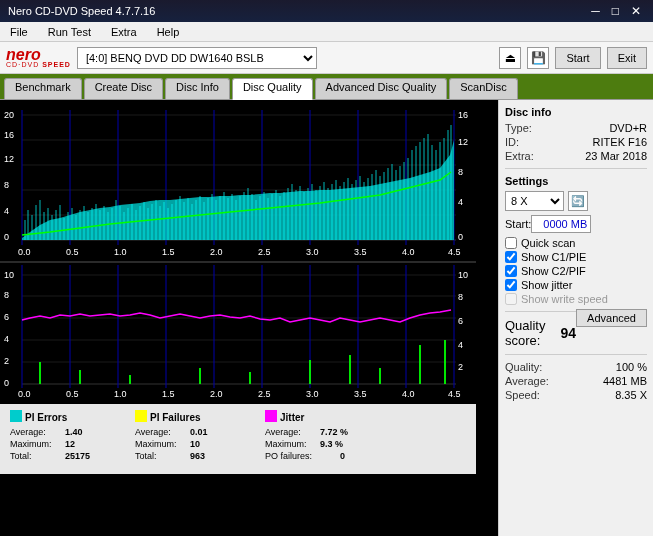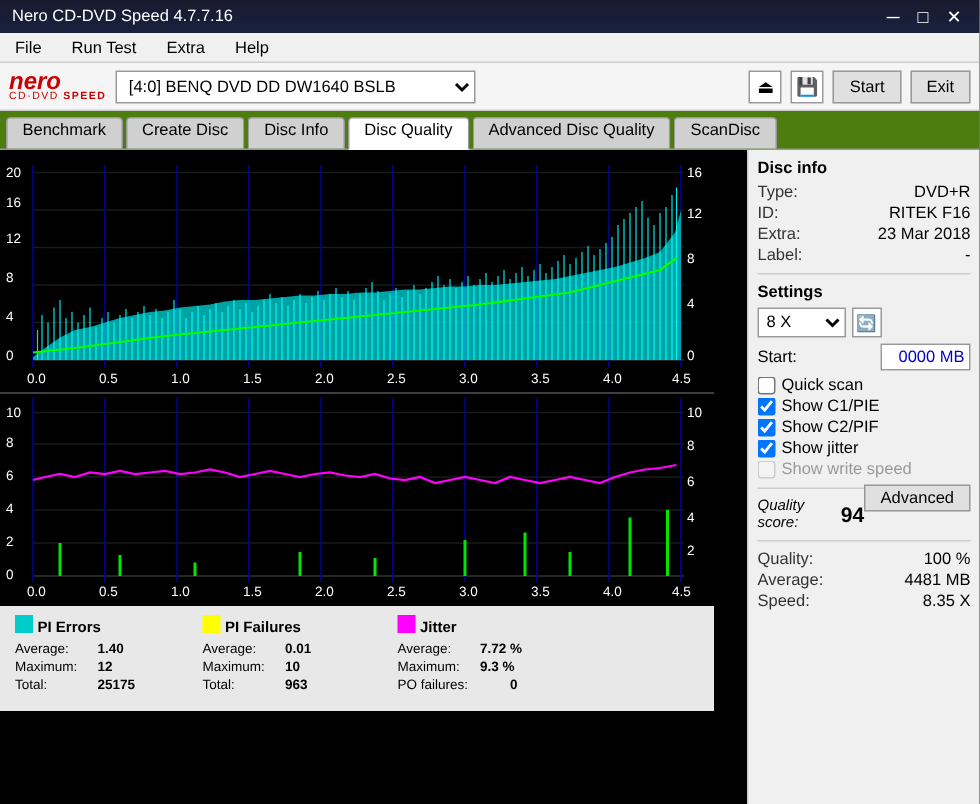--- a/index.html
+++ b/index.html
@@ -41,33 +41,33 @@
     .info-row { display: flex; justify-content: space-between; margin-bottom: 2px; font-size: 11px; }
     .info-label { color: #333; }
     .info-value { color: #000; font-weight: 500; }
     
     .divider { border-top: 1px solid #ccc; margin: 6px 0; }
     
     .settings-row { display: flex; align-items: center; gap: 4px; margin-bottom: 4px; }
     .speed-select { border: 1px solid #999; background: white; font-size: 11px; padding: 1px; height: 20px; width: 59px; }
     .small-btn { background: white; border: 1px solid #999; width: 20px; height: 20px; cursor: pointer; display: flex; align-items: center; justify-content: center; }
     
-    .field-row { display: flex; align-items: center; justify-content: space-between; margin-bottom: 3px; }
+    .field-row { display: flex; align-items: center; margin-bottom: 3px; }
     .field-label { font-size: 11px; }
     .field-input { border: 1px solid #999; background: white; font-size: 11px; padding: 1px 3px; height: 18px; width: 60px; color: #0000cc; text-align: right; }
     
     .checkbox-row { display: flex; align-items: center; gap: 4px; margin-bottom: 2px; }
     .checkbox-row input[type="checkbox"] { width: 12px; height: 12px; }
     .checkbox-row label { font-size: 11px; }
     .checkbox-row.disabled label { color: #999; }
     
     .advanced-btn { background: #e0e0e0; border: 1px solid #999; padding: 2px 10px; font-size: 11px; cursor: pointer; float: right; margin-bottom: 6px; }
     
     .quality-score-row { display: flex; justify-content: space-between; align-items: center; margin-top: 4px; }
-    .quality-label { font-size: 10px; font-style: italic; }
+    .quality-label { font-size: 13px; }
     .quality-value { font-size: 14px; font-weight: bold; }
   </style>
 </head>
 <body>
 
 <div class="title-bar">
   <span>Nero CD-DVD Speed 4.7.7.16</span>
   <div class="title-bar-controls">
     <button class="title-bar-btn">─</button>
     <button class="title-bar-btn">□</button>
@@ -371,24 +371,20 @@
       <span class="info-value">DVD+R</span>
     </div>
     <div class="info-row">
       <span class="info-label">ID:</span>
       <span class="info-value">RITEK F16</span>
     </div>
     <div class="info-row">
       <span class="info-label">Extra:</span>
       <span class="info-value">23 Mar 2018</span>
     </div>
-    <div class="info-row">
-      <span class="info-label">Label:</span>
-      <span class="info-value">-</span>
-    </div>
 
     <div class="divider"></div>
 
     <div class="section-title">Settings</div>
     <div class="settings-row">
       <select class="speed-select">
         <option>8 X</option>
         <option>4 X</option>
         <option>2 X</option>
         <option>Max</option>

